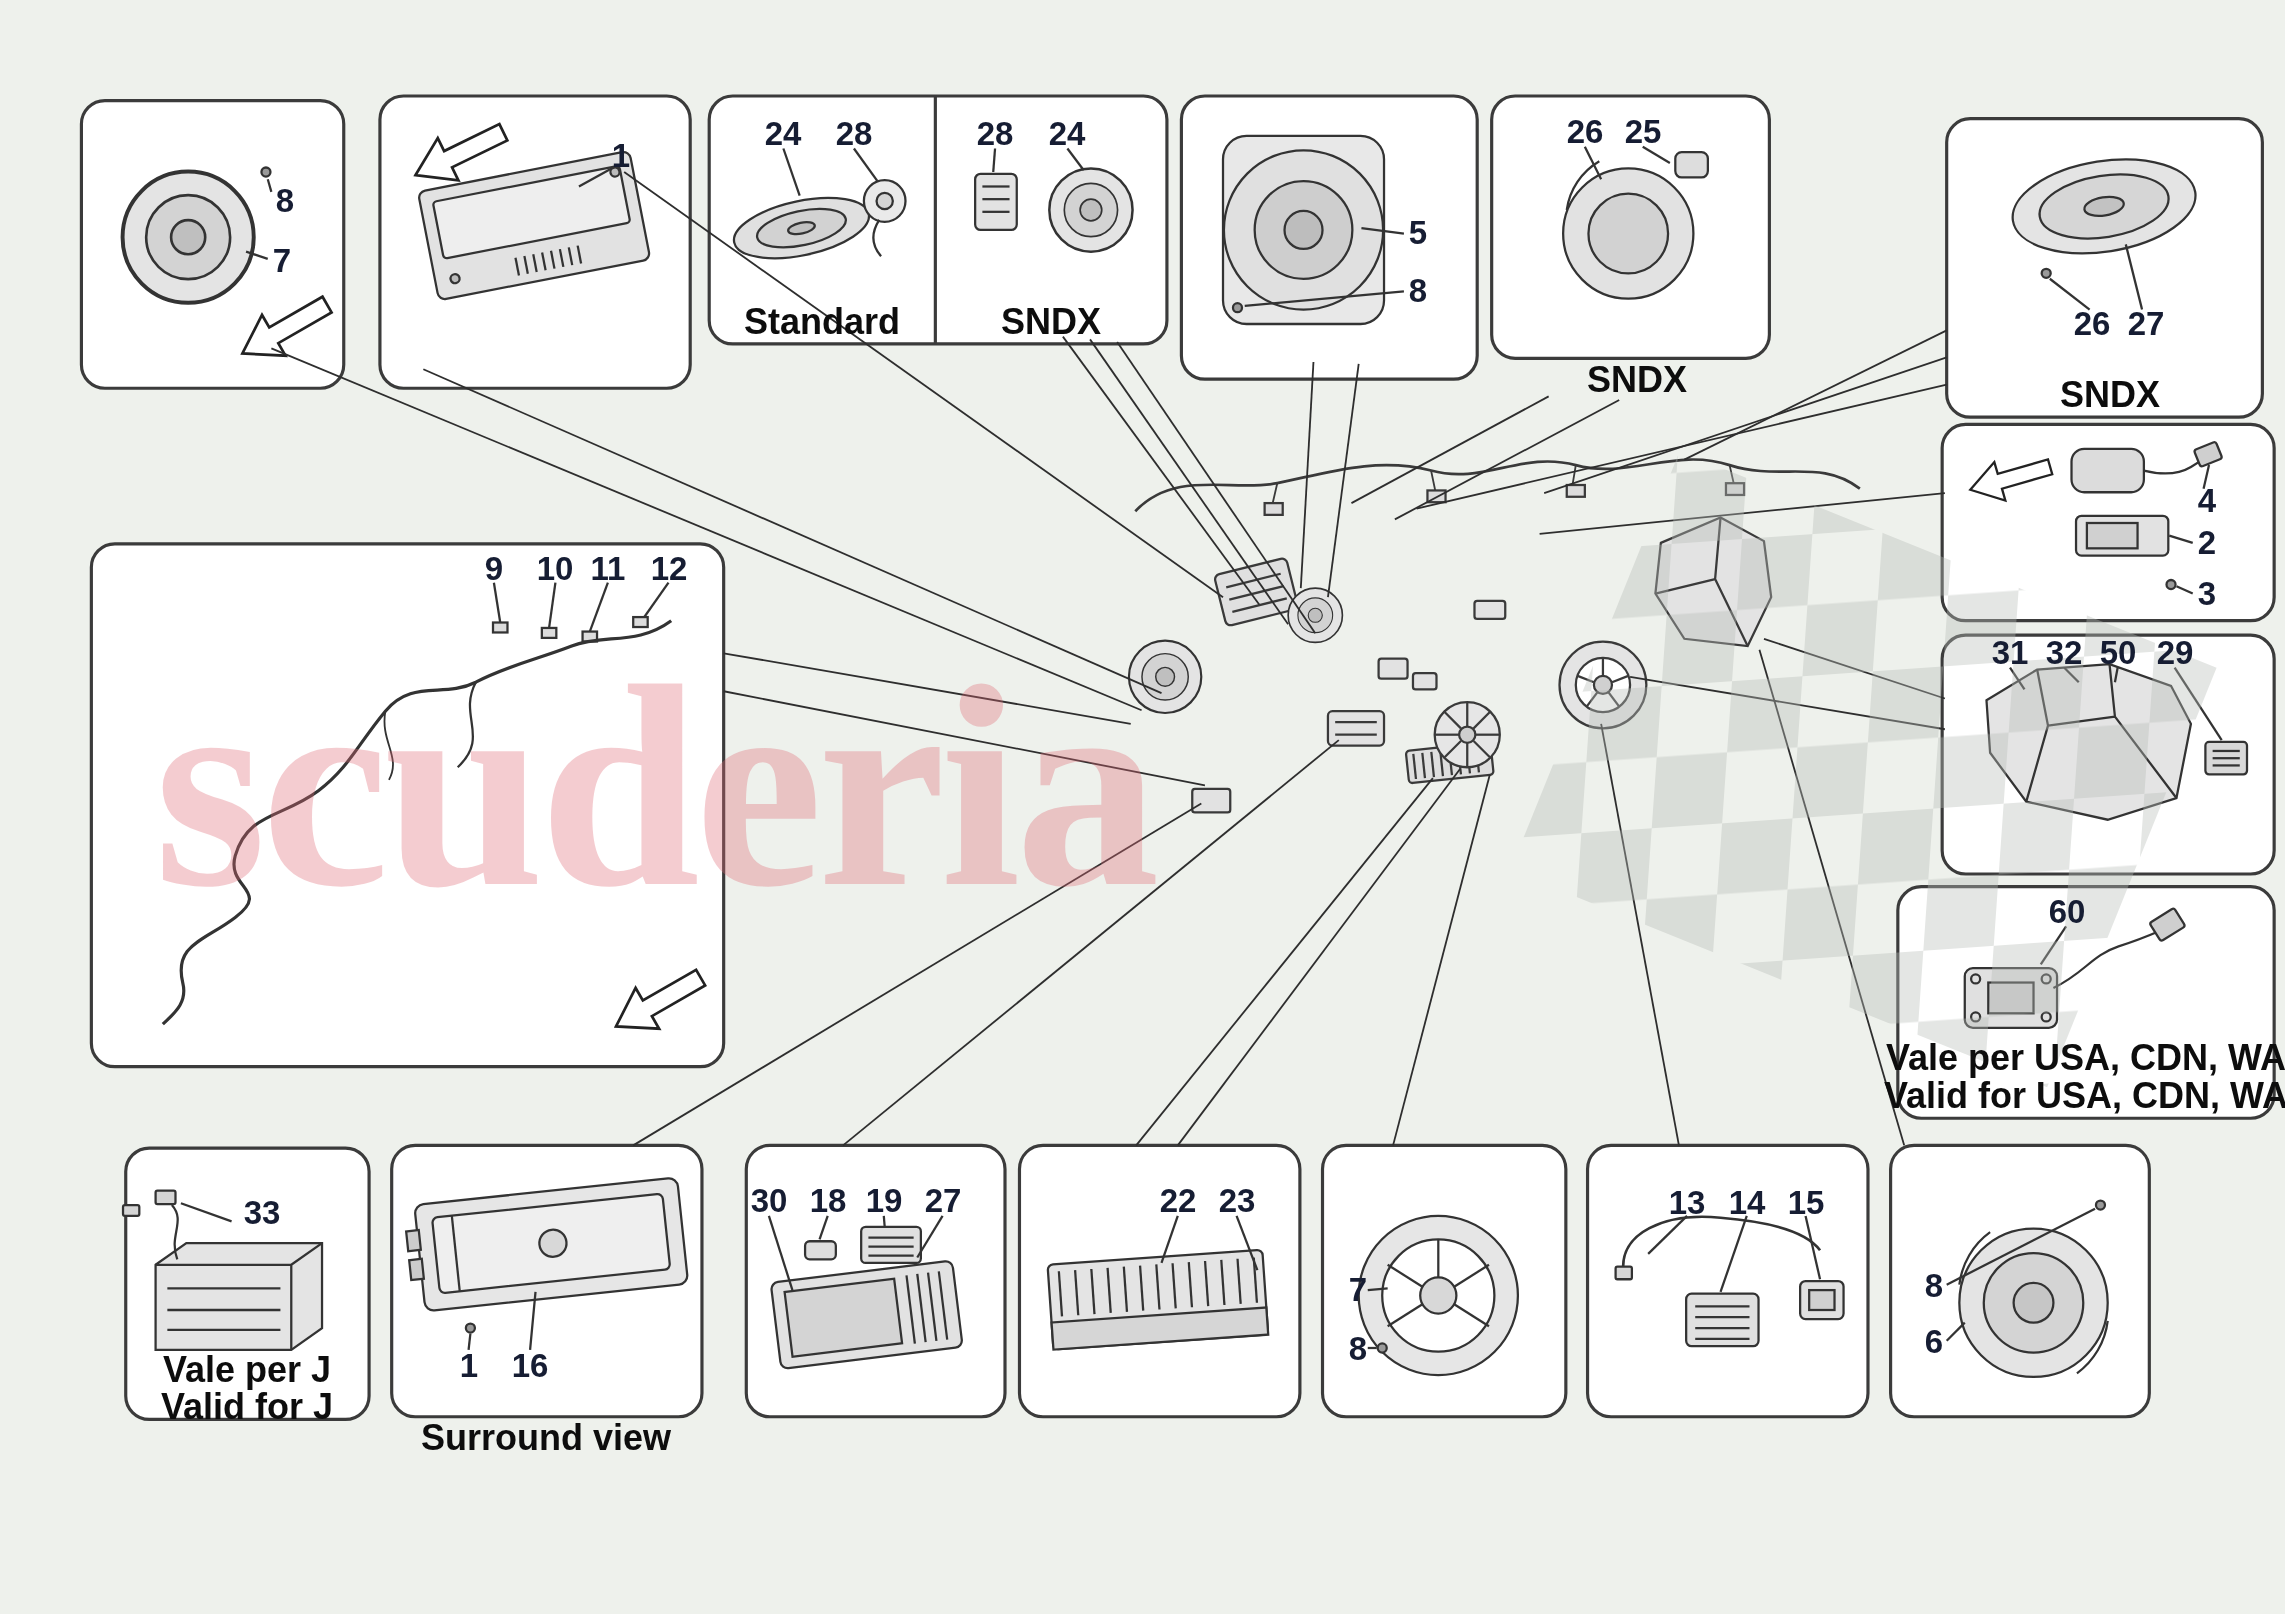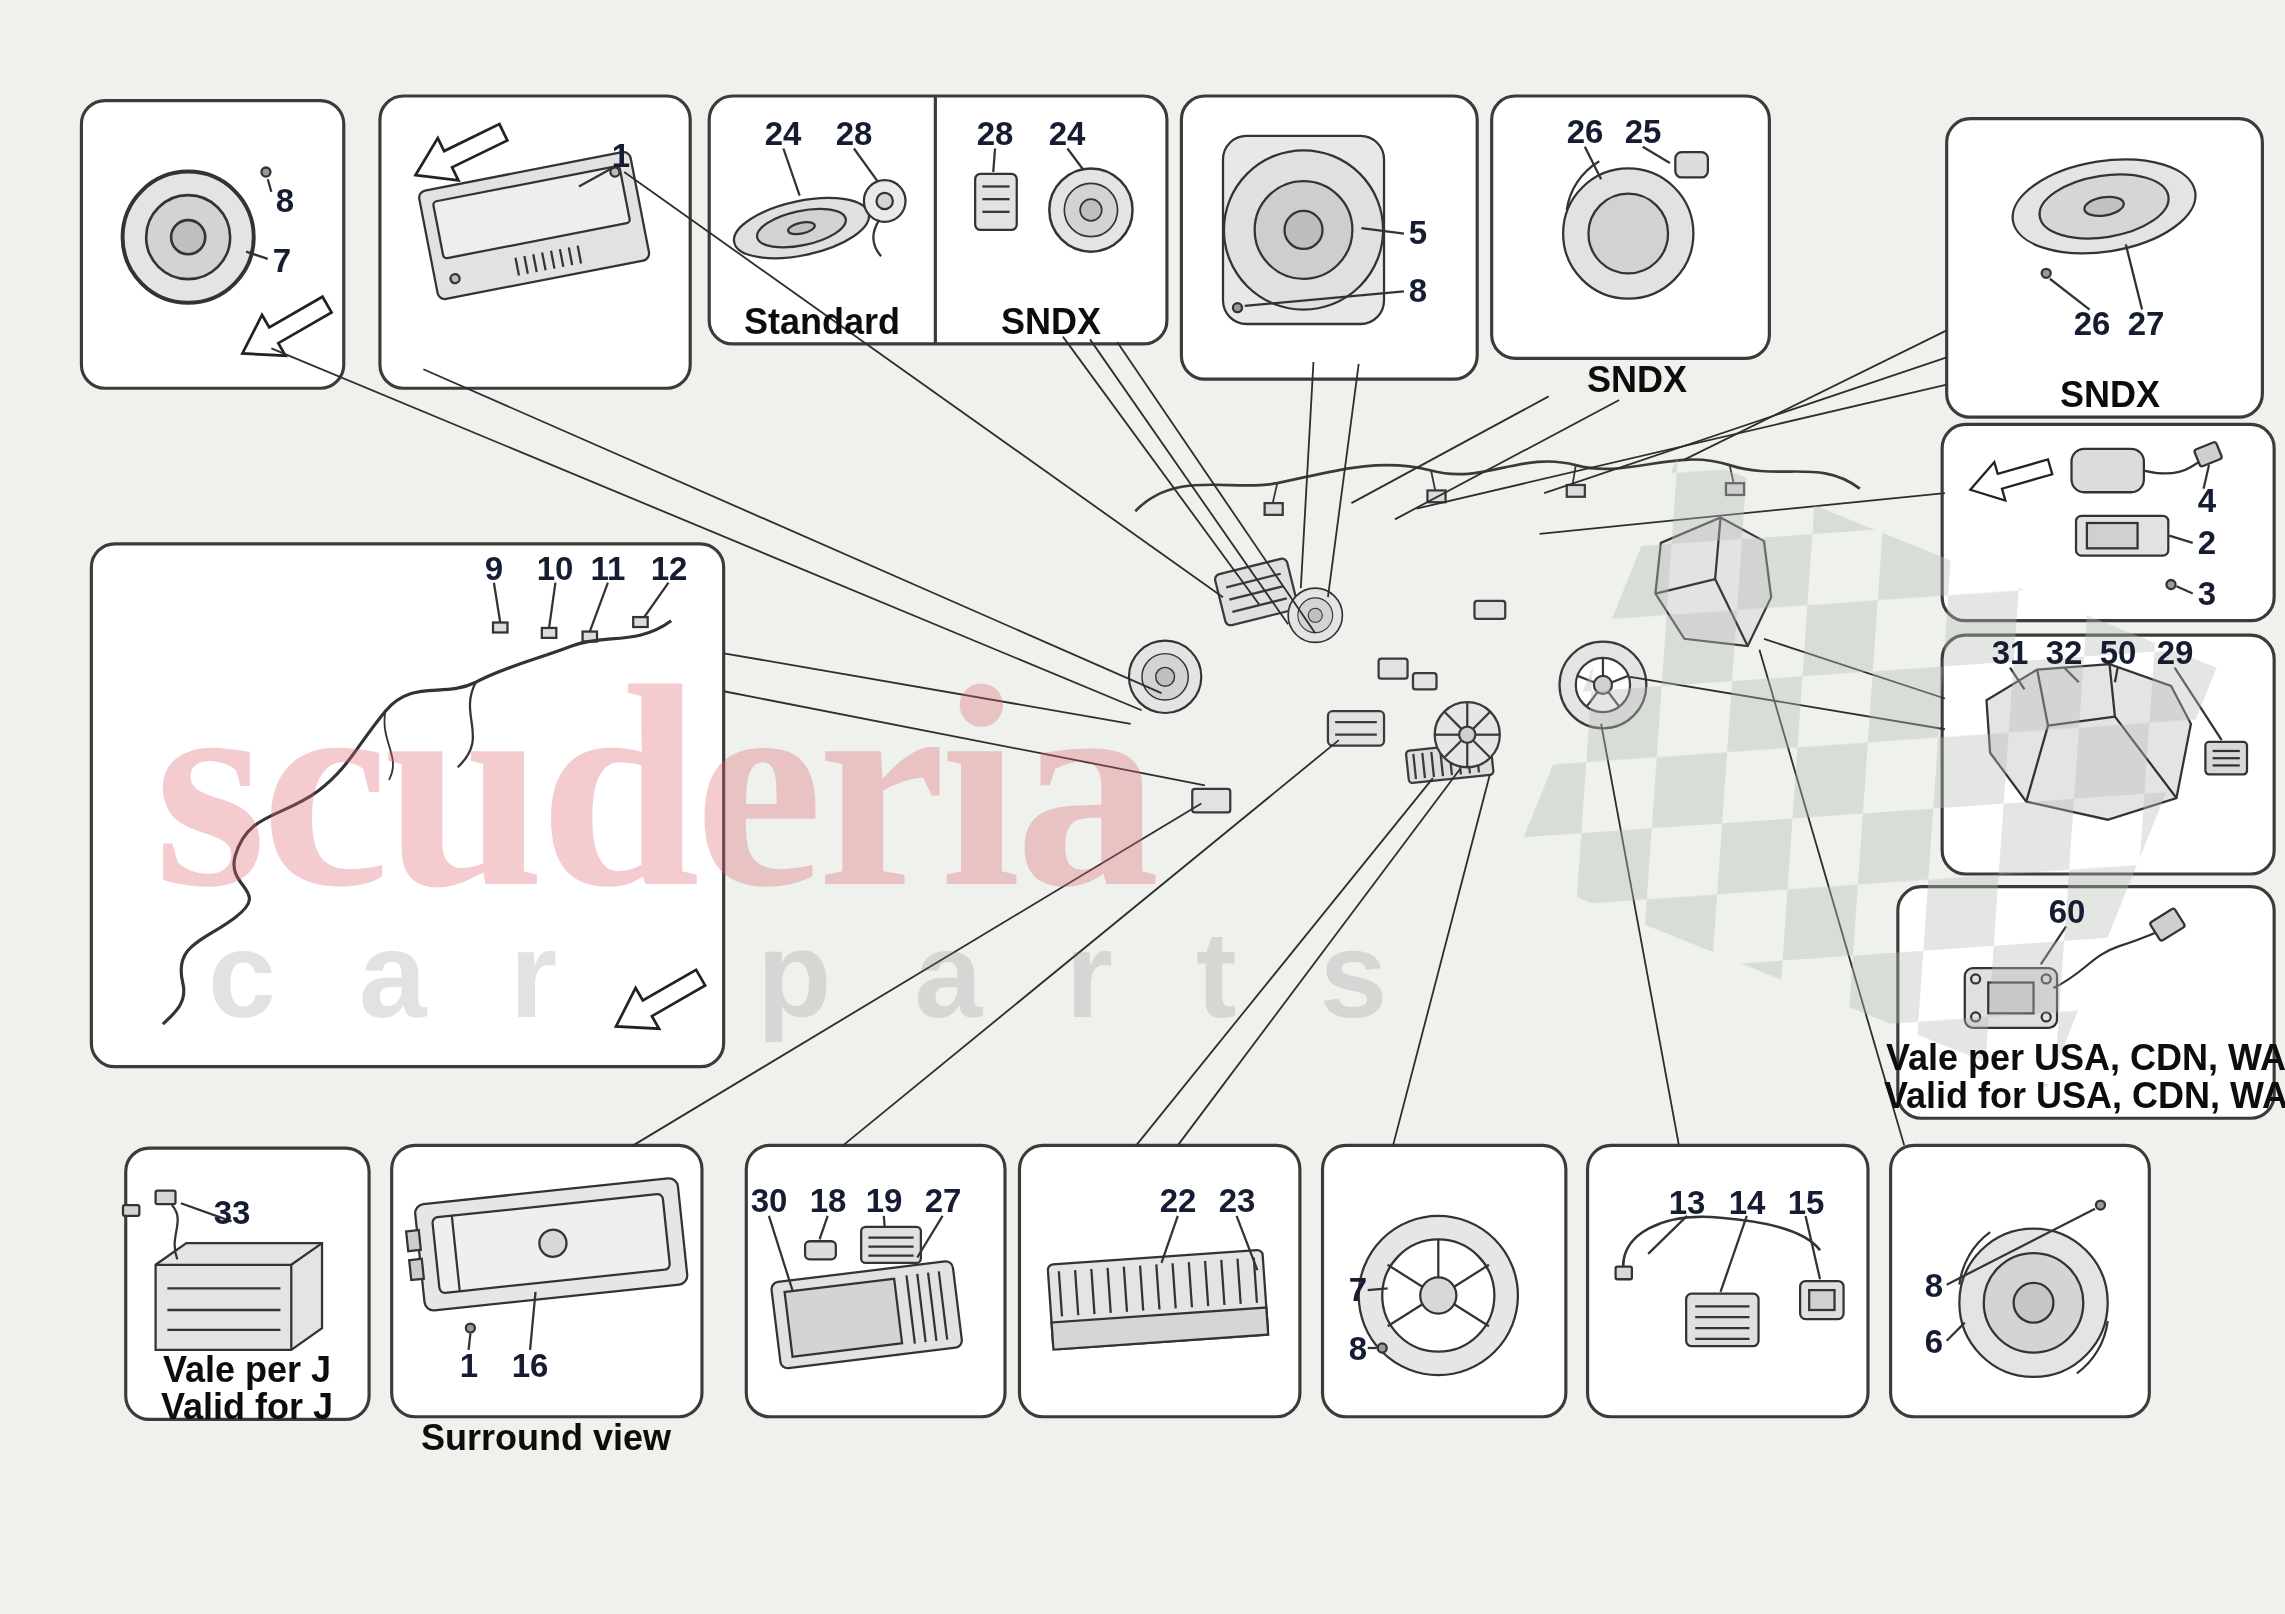--- a/index.html
+++ b/index.html
@@ -390,21 +390,20 @@
     <line x1="1856" y1="1266" x2="1770" y2="800"></line>
     <line x1="2105" y1="1266" x2="1945" y2="718"></line>
   </g>
 
   <g transform="rotate(22 2060 850)" opacity="0.38">
     <rect x="1740" y="600" width="640" height="500" fill="url(#chk)"></rect>
   </g>
 </svg>
 
 <div class="wm-brand">scuderia</div>
-<div class="wm-sub">car parts</div>
 
 <div class="labels">
   <span class="co" style="left:285px;top:201px">8</span>
   <span class="co" style="left:282px;top:261px">7</span>
   <span class="co" style="left:621px;top:156px">1</span>
   <span class="co" style="left:783px;top:134px">24</span>
   <span class="co" style="left:854px;top:134px">28</span>
   <span class="co" style="left:995px;top:134px">28</span>
   <span class="co" style="left:1067px;top:134px">24</span>
   <span class="co" style="left:1418px;top:233px">5</span>
@@ -418,21 +417,21 @@
   <span class="co" style="left:2207px;top:594px">3</span>
   <span class="co" style="left:2010px;top:653px">31</span>
   <span class="co" style="left:2064px;top:653px">32</span>
   <span class="co" style="left:2118px;top:653px">50</span>
   <span class="co" style="left:2175px;top:653px">29</span>
   <span class="co" style="left:2067px;top:912px">60</span>
   <span class="co" style="left:494px;top:569px">9</span>
   <span class="co" style="left:555px;top:569px">10</span>
   <span class="co" style="left:608px;top:569px">11</span>
   <span class="co" style="left:669px;top:569px">12</span>
-  <span class="co" style="left:232px;top:1213px">33</span>
+  <span class="co" style="left:262px;top:1213px">33</span>
   <span class="co" style="left:469px;top:1366px">1</span>
   <span class="co" style="left:530px;top:1366px">16</span>
   <span class="co" style="left:769px;top:1201px">30</span>
   <span class="co" style="left:828px;top:1201px">18</span>
   <span class="co" style="left:884px;top:1201px">19</span>
   <span class="co" style="left:943px;top:1201px">27</span>
   <span class="co" style="left:1178px;top:1201px">22</span>
   <span class="co" style="left:1237px;top:1201px">23</span>
   <span class="co" style="left:1358px;top:1290px">7</span>
   <span class="co" style="left:1358px;top:1349px">8</span>

